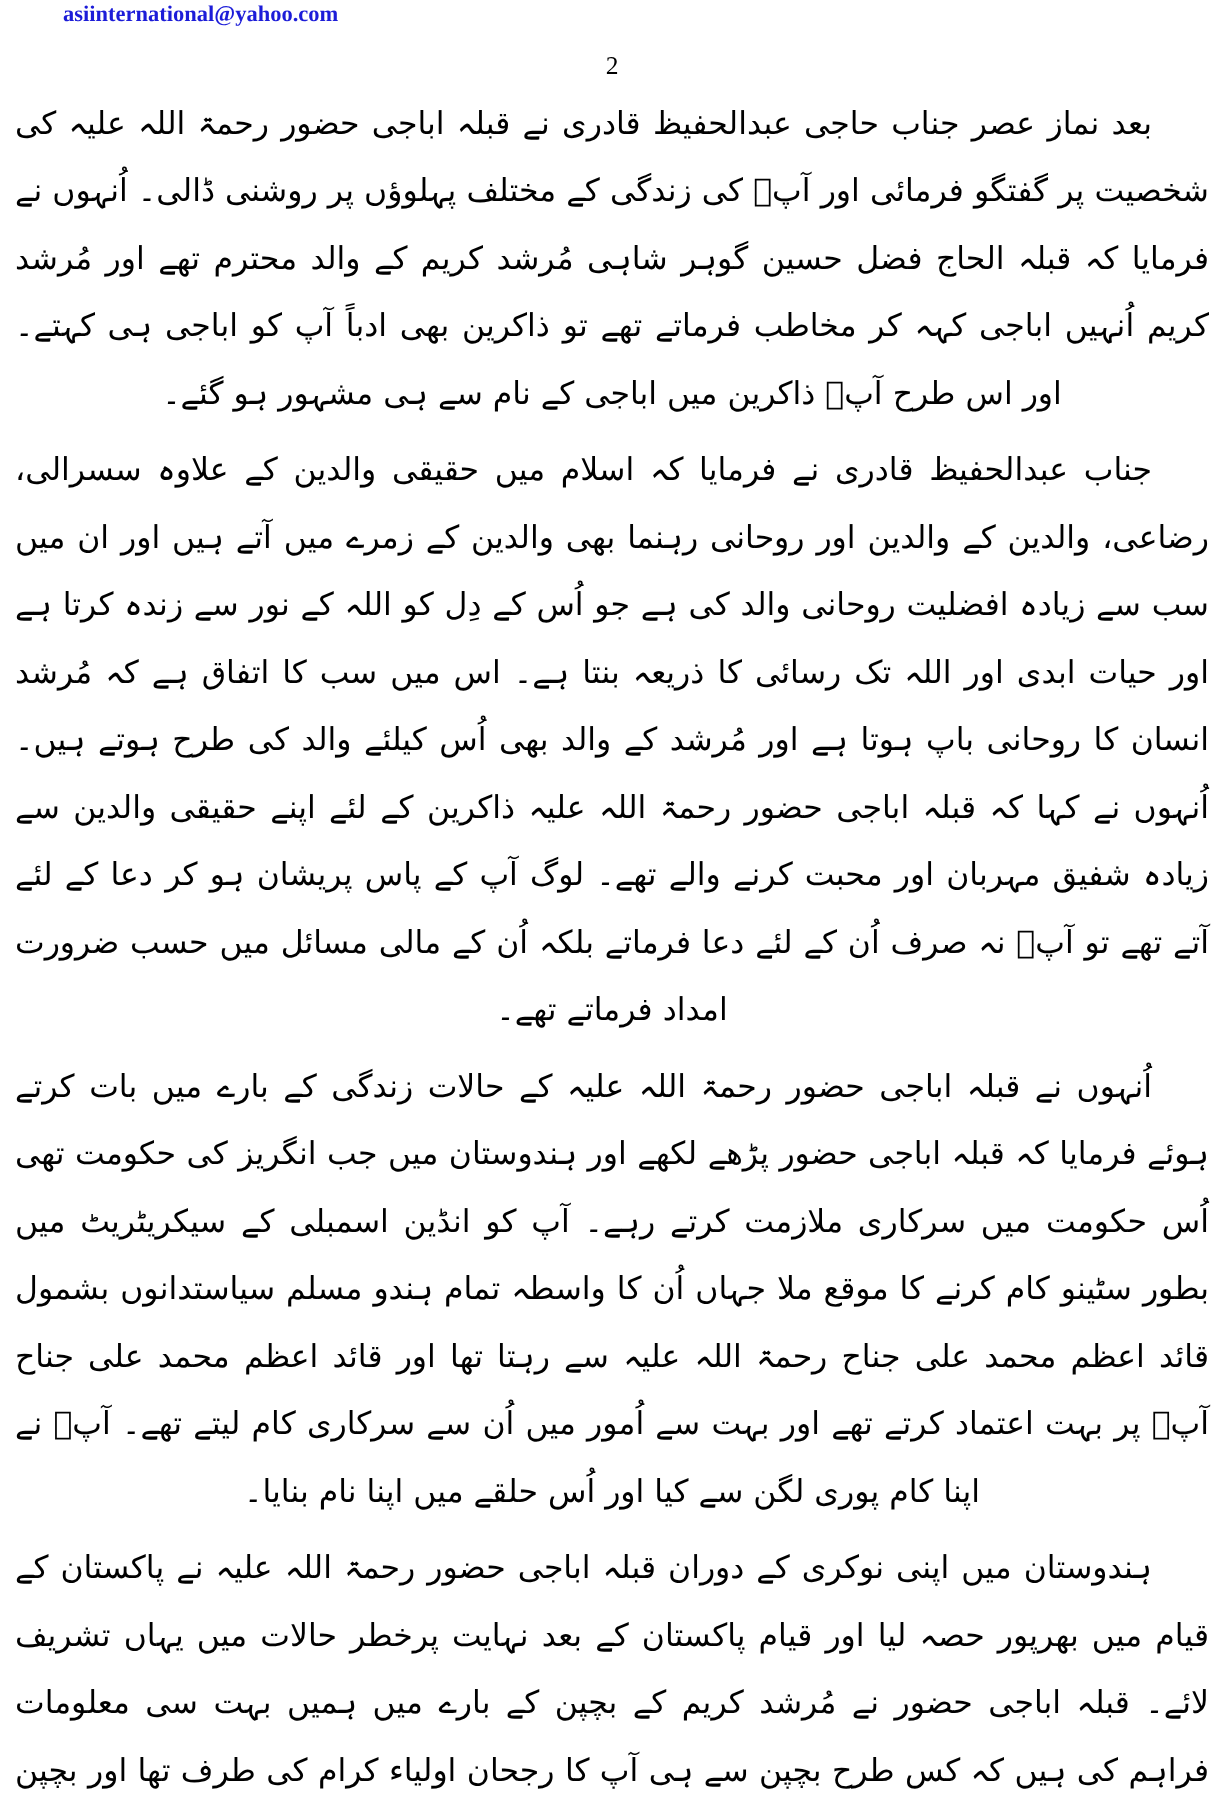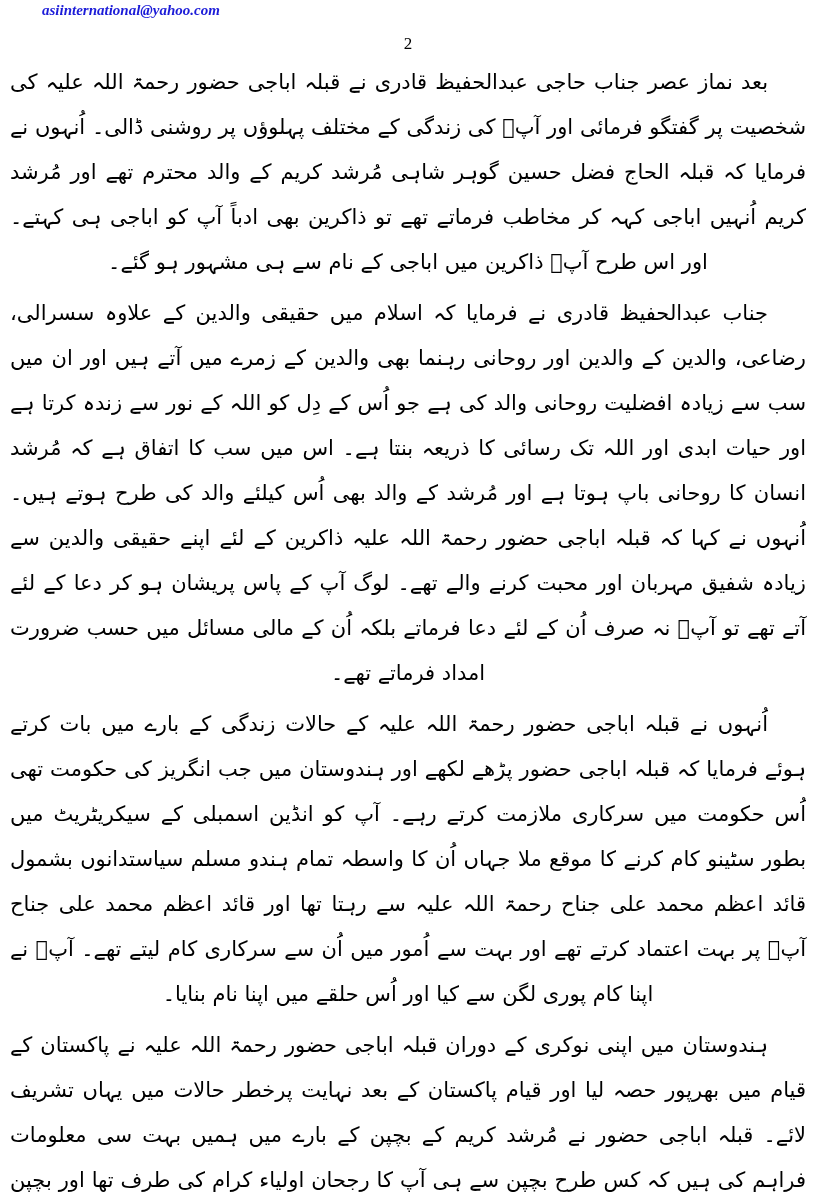--- a/index.html
+++ b/index.html
@@ -12,21 +12,20 @@
     position: relative;
     overflow: hidden;
     font-family: "Liberation Serif", serif;
     color: #000000;
   }
   .header-email {
     position: absolute;
     left: 42px;
     top: 2px;
     font-family: "Liberation Serif", serif;
-    font-style: italic;
     font-weight: bold;
     font-size: 15px;
     color: #1c1cd8;
     text-decoration: none;
   }
   .page-number {
     padding-top: 34px;
     text-align: center;
     font-size: 17px;
     font-family: "Liberation Serif", serif;

